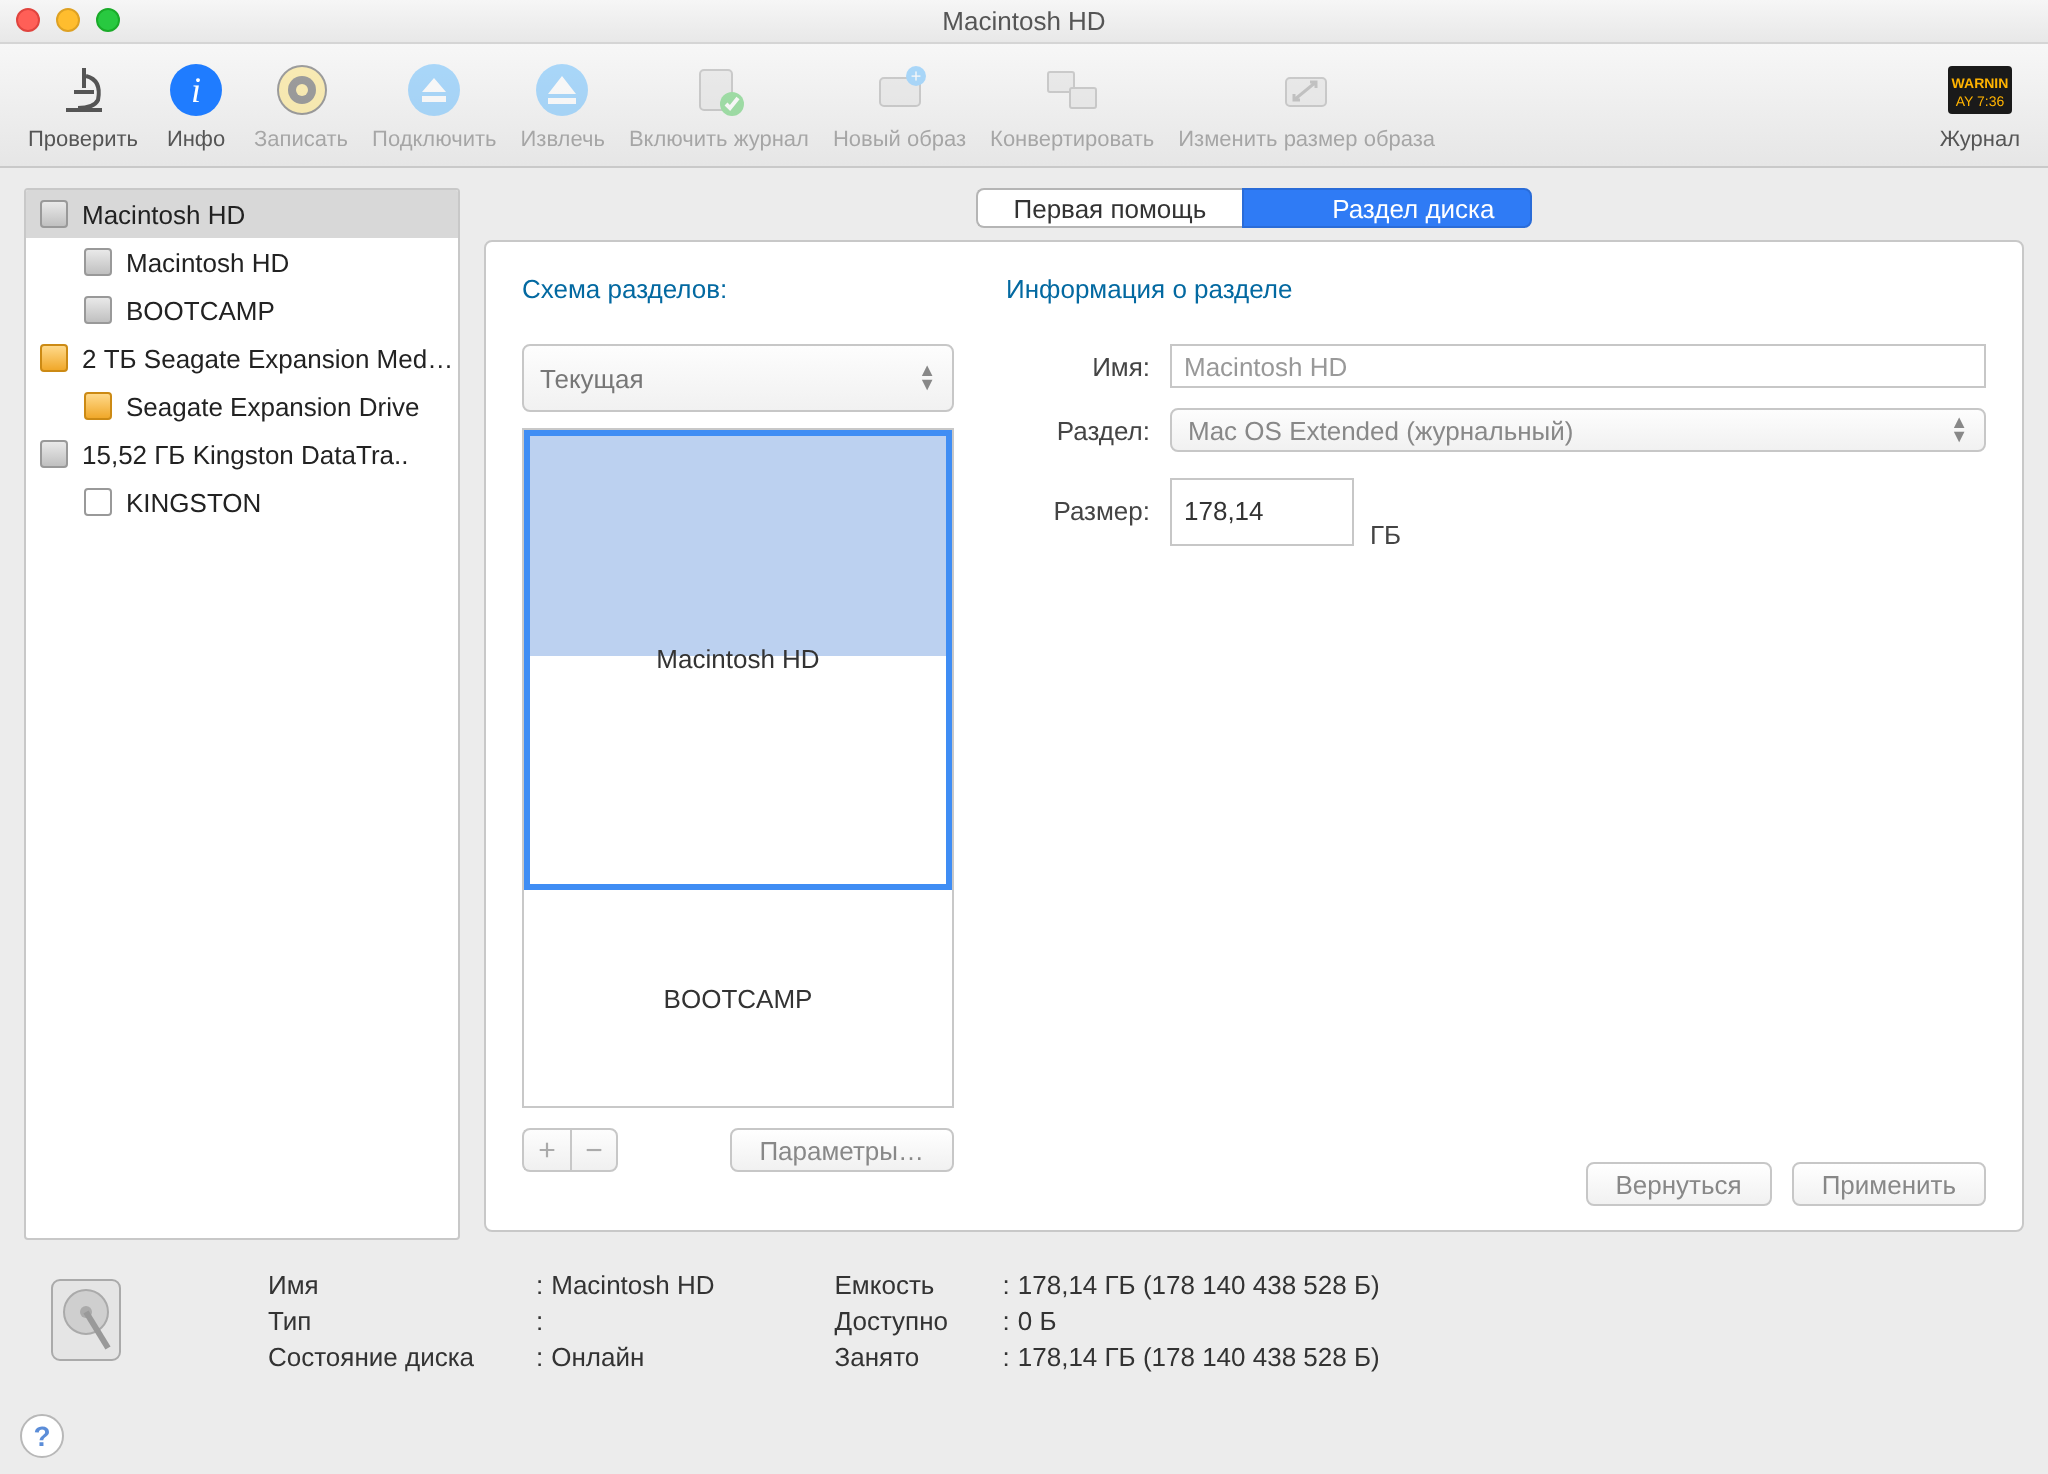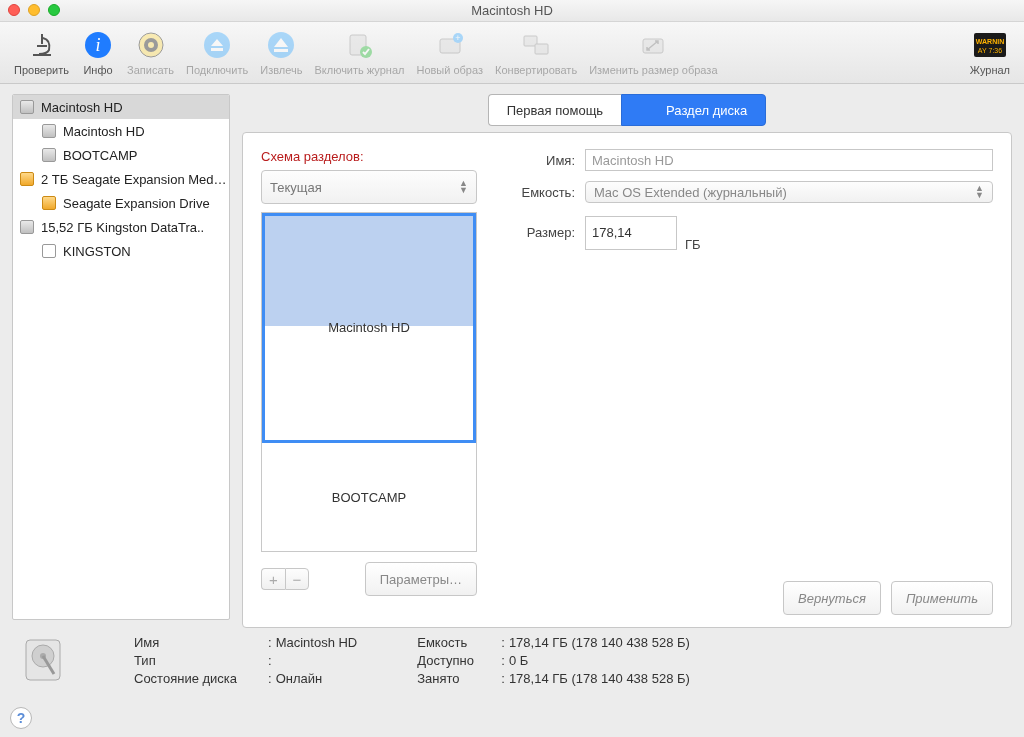--- a/index.html
+++ b/index.html
@@ -82,42 +82,42 @@
   .content {
     flex:1; position:relative;
     background: #ececec;
   }
 
   .seg-control {
     display:flex; justify-content:center;
     margin-bottom: 6px;
   }
   .seg {
-    font-size: 13px; height: 32px; padding: 0 18px;
+    font-size: 13px; height: 20px; padding: 0 18px;
     border:1px solid #b5b5b5; display:flex; align-items:center;
     background: #fff; cursor:default;
   }
   .seg.first { border-radius: 4px 0 0 4px; border-right:none;}
   .seg.last { border-radius: 0 4px 4px 0; padding-left: 44px; }
   .seg.active { background: #2f7bf5; color:#fff; border-color:#2a6cd8;}
 
   .panel {
     background:#fff;
     border:1px solid #c8c8c8;
     border-radius: 4px;
     padding: 16px 18px 12px 18px;
     height: 496px;
     display:flex;
     gap: 26px;
   }
 
   .col-left { width: 216px; display:flex; flex-direction:column; }
   .col-right { flex:1; display:flex; flex-direction:column; }
 
-  .section-header { font-size: 13px; color:#b91c1c; margin-bottom:6px;}
+  .section-header { font-size: 13px; color:#0369a1; margin-bottom:20px;}
   .dropdown {
     width: 100%; height:22px; border:1px solid #c7c7c7; border-radius:4px;
     background: linear-gradient(#fdfdfd,#f1f1f1);
     color:#777; font-size:13px; padding: 16px 8px;
     display:flex; align-items:center; justify-content:space-between;
     margin-bottom: 8px;
   }
   .chevrons { font-size:9px; color:#888; line-height:7px; }
   .part-stack {
     border:1px solid #c8c8c8;
@@ -148,21 +148,21 @@
   .sq-btn-group { display:flex; }
   .sq-btn {
     width:24px; height:22px; border:1px solid #c7c7c7;
     background:linear-gradient(#fdfdfd,#f0f0f0);
     color:#aaa; display:flex; align-items:center; justify-content:center;
     font-size:15px;
   }
   .sq-btn.first{border-radius:4px 0 0 4px; border-right:none;}
   .sq-btn.last{border-radius:0 4px 4px 0;}
   .mac-btn {
-    height:22px; padding:16px 14px; border:1px solid #c7c7c7;
+    height:22px; padding:4px 14px; border:1px solid #c7c7c7;
     background:linear-gradient(#fff,#f1f1f1);
     border-radius:4px; font-size:13px; color:#888;
     display:flex; align-items:center;
   }
 
   .form-row { display:flex; align-items:center; margin-bottom:10px; }
   .form-label { width: 72px; text-align:right; margin-right:10px; color:#444;}
   .text-input {
     flex:1; height:22px; border:1px solid #c7c7c7; border-radius:0;
     padding:0 6px; font-size:13px; color:#999; background:#fff;
@@ -173,21 +173,21 @@
     padding:0 8px; font-size:13px; color:#888;
     display:flex; align-items:center; justify-content:space-between;
   }
   .size-input {
     width:92px; height:22px; border:1px solid #c7c7c7;
     padding:16px 6px; font-size:13px; color:#333; background:#fff;
   }
   .unit { margin-left:8px; color:#444;margin-top:24px; }
 
   .right-bottom-row {
-    margin-top:auto; display:flex; justify-content:flex-end; gap:10px;font-style:italic;
+    margin-top:auto; display:flex; justify-content:flex-end; gap:10px;
   }
 
   .bottom-info {
     padding: 14px 18px 0 18px;
     display:flex;
     gap: 60px;
   }
   .bi-icon { width:56px; flex-shrink:0;}
   .kv-block { font-size:13px; color:#333; }
   .kv-row { display:flex; line-height:18px;}
@@ -392,27 +392,28 @@
           <div class="sq-btn-group">
             <div class="sq-btn first">+</div>
             <div class="sq-btn last">−</div>
           </div>
           <div style="flex:1"></div>
           <div class="mac-btn">Параметры…</div>
         </div>
       </div>
 
       <div class="col-right">
+        <div class="section-header">Информация о разделе</div>
 
         <div class="form-row">
           <div class="form-label">Имя:</div>
           <input class="text-input" value="Macintosh HD" style="">
         </div>
         <div class="form-row">
-          <div class="form-label">Емкость:</div>
+          <div class="form-label">Раздел:</div>
           <div class="select-input">
             <span>Mac OS Extended (журнальный)</span>
             <span class="chevrons">▲<br>▼</span>
           </div>
         </div>
         <div class="form-row">
           <div class="form-label">Размер:</div>
           <input class="size-input" value="178,14" style="">
           <span class="unit">ГБ</span>
         </div>

